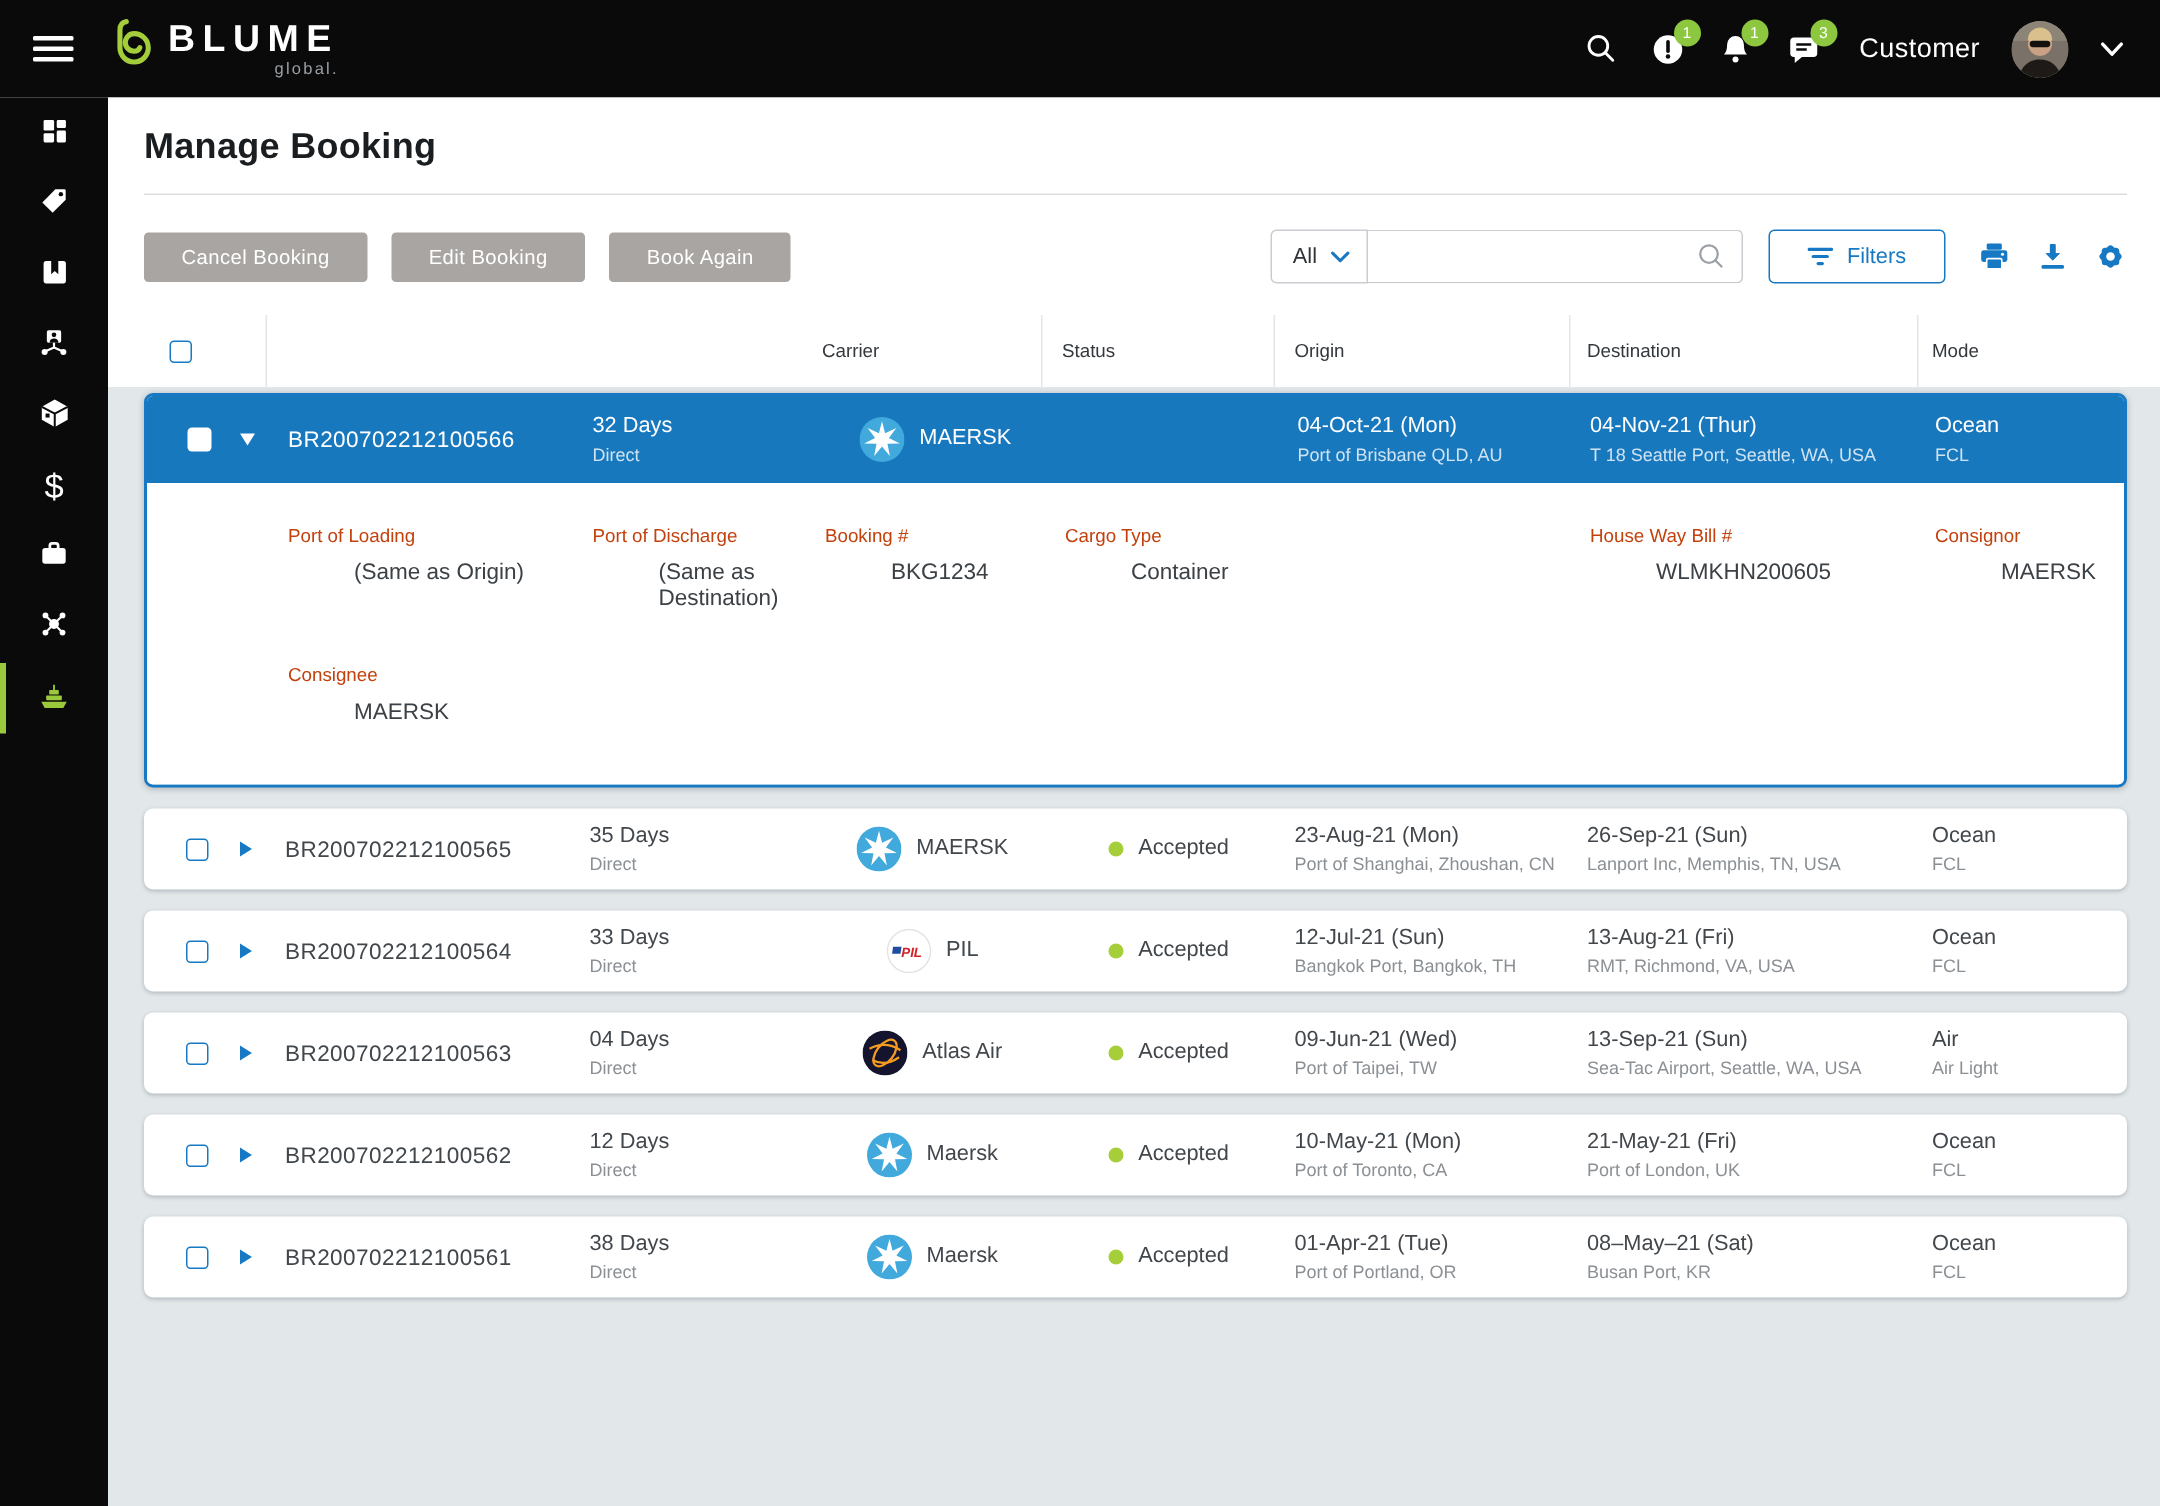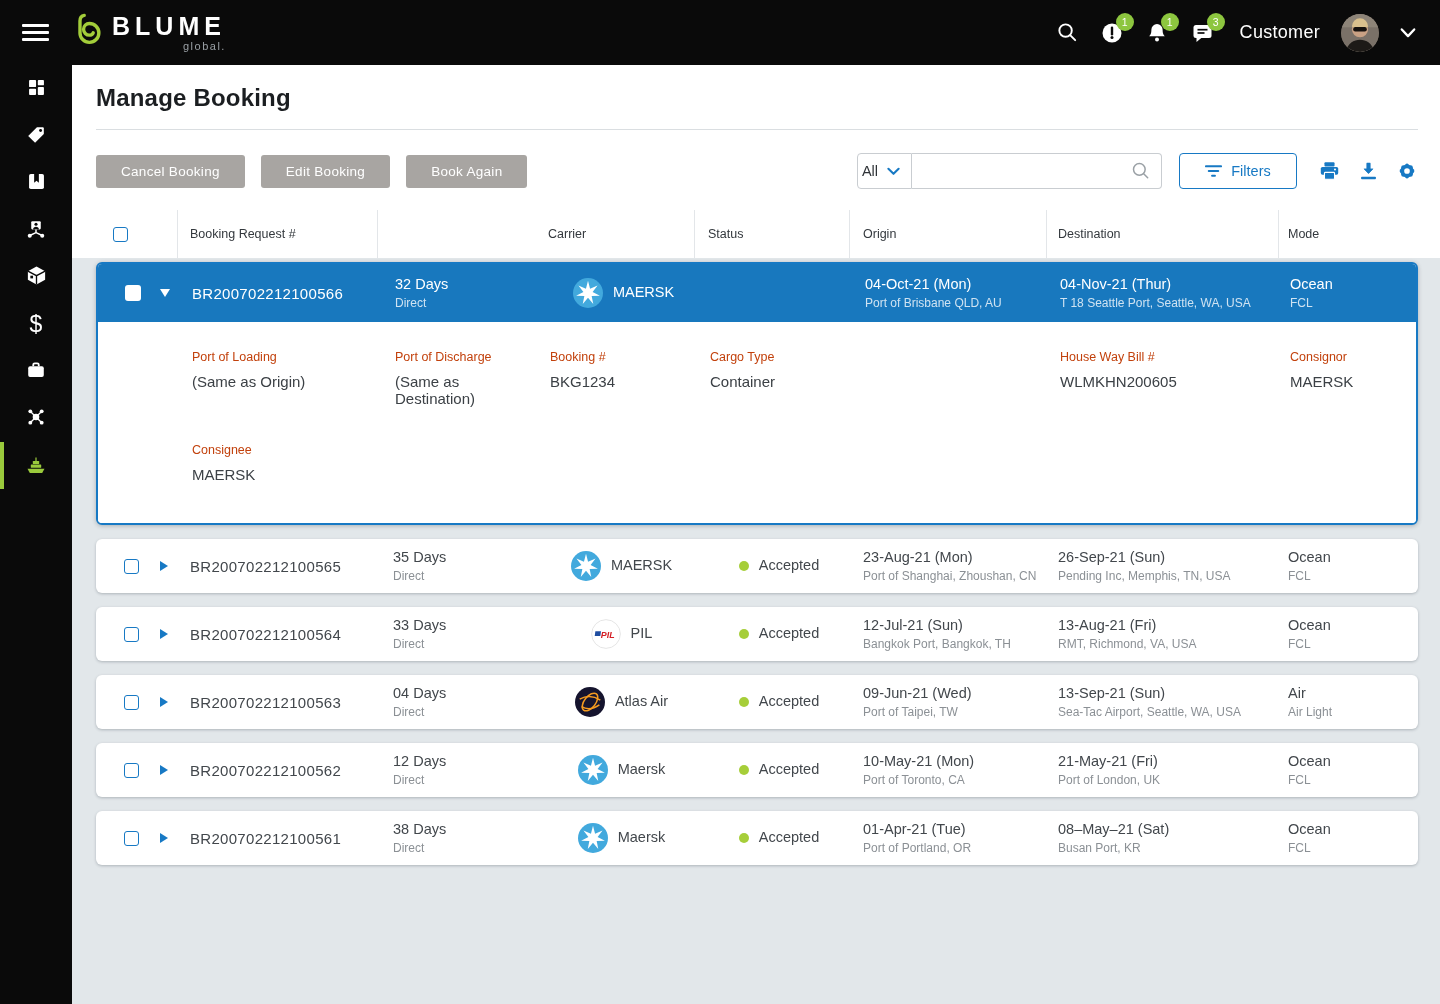--- a/index.html
+++ b/index.html
@@ -33,21 +33,21 @@
   .page-head { padding:19px 26px 0 24px; }
   .page-title { font-size:24px; font-weight:700; color:#1b1e21; letter-spacing:.2px; margin-bottom:17px; }
   .divider { height:1px; background:#dadee1; }
 
   
   .toolbar { display:flex; align-items:center; margin-top:23px; height:36px; }
   .btn-gray { background:#a8a5a2; color:#fff; border:none; border-radius:3px; height:33px; padding:0 25px;
               font-size:13.5px; letter-spacing:.3px; margin-right:16px; cursor:pointer; font-family:inherit; }
   .toolbar-right { margin-left:auto; display:flex; align-items:center; }
   .scope { height:36px; border:1px solid #c9cdd1; border-radius:4px 0 0 4px; display:flex; align-items:center;
-           padding:0 11px 0 4px; gap:9px; font-size:14.5px; color:#2f3337; cursor:pointer; background:#fff; }
+           padding:0 11px 0 14px; gap:9px; font-size:14.5px; color:#2f3337; cursor:pointer; background:#fff; }
   .search-box { width:250px; height:36px; border:1px solid #c9cdd1; border-left:none; border-radius:0 4px 4px 0;
                 display:flex; align-items:center; padding-right:10px; background:#fff; }
   .search-box input { border:none; outline:none; flex:1; height:100%; padding:0 10px; font-size:14px; font-family:inherit; min-width:0; }
   .filters-btn { margin-left:17px; height:36px; width:118px; border:1.5px solid var(--accent-blue); color:var(--accent-blue);
                  border-radius:4px; background:#fff; display:flex; align-items:center; justify-content:center; gap:9px;
                  font-size:14.5px; cursor:pointer; font-family:inherit; }
   .tool-icons { display:flex; align-items:center; gap:17px; margin-left:21px; }
   .tool-icons .icon-btn { color:var(--accent-blue); }
 
   
@@ -82,21 +82,21 @@
   .logo { width:30px; height:30px; flex:none; }
 
   
   .expanded-card { border:2px solid var(--accent-blue); border-radius:6px; overflow:hidden; box-shadow:0 1px 4px rgba(40,50,60,.3); }
   .expanded-head { height:58px; background:var(--selected-row); }
   .expanded-head > div { height:58px; }
   .expanded-head .primary, .expanded-head .id-text { color:#fff; }
   .expanded-head .sub { color:#cfe3f2; }
   .expanded-body { padding:28px 0 40px; background:#fff; grid-template-rows:auto auto; row-gap:36px; }
   .f-label { font-size:12.5px; color:#c2410c; }
-  .f-value { font-size:15px; color:#3c4146; margin-top:9px; }
+  .f-value { font-size:15px; color:#3c4146; margin-top:9px;margin-left:44px; }
   .frow2 { grid-row:2; }
 </style>
 </head>
 <body style="--accent-blue: #1779c4; --selected-row: #1878be; --pending: #f2b200; --accepted: #a6ce39; --brand-green: #9aca3c;">
 
 <header class="topbar">
   <div class="hamburger">
       <i></i>
       <i></i>
       <i></i>
@@ -319,23 +319,20 @@
             </span>
           </div>
         </div>
       </div>
     </div>
 
     <div class="table-head grid">
       <div class="c1 sel-cell">
           <span class="checkbox" style="margin-left:17px"></span>
         </div>
-      <div class="c2">
-          <span>Booking Request #</span>
-        </div>
       <div class="c4">
           <span>Carrier</span>
         </div>
       <div class="c5">
           <span>Status</span>
         </div>
       <div class="c6">
           <span>Origin</span>
         </div>
       <div class="c7">
@@ -436,21 +433,21 @@
         <div class="c5 h-flex">
           <span class="dot accepted"></span>
           <span class="primary">Accepted</span>
         </div>
         <div class="c6">
           <span class="primary">23-Aug-21 (Mon)</span>
           <span class="sub">Port of Shanghai, Zhoushan, CN</span>
         </div>
         <div class="c7">
           <span class="primary">26-Sep-21 (Sun)</span>
-          <span class="sub">Pending Inc, Memphis, TN, USA</span>
+          <span class="sub">Lanport Inc, Memphis, TN, USA</span>
         </div>
         <div class="c8">
           <span class="primary">Ocean</span>
           <span class="sub">FCL</span>
         </div>
       </div>
 
       <div class="card grid row-grid">
         <div class="c1 sel-cell">
           <span class="checkbox"></span>

